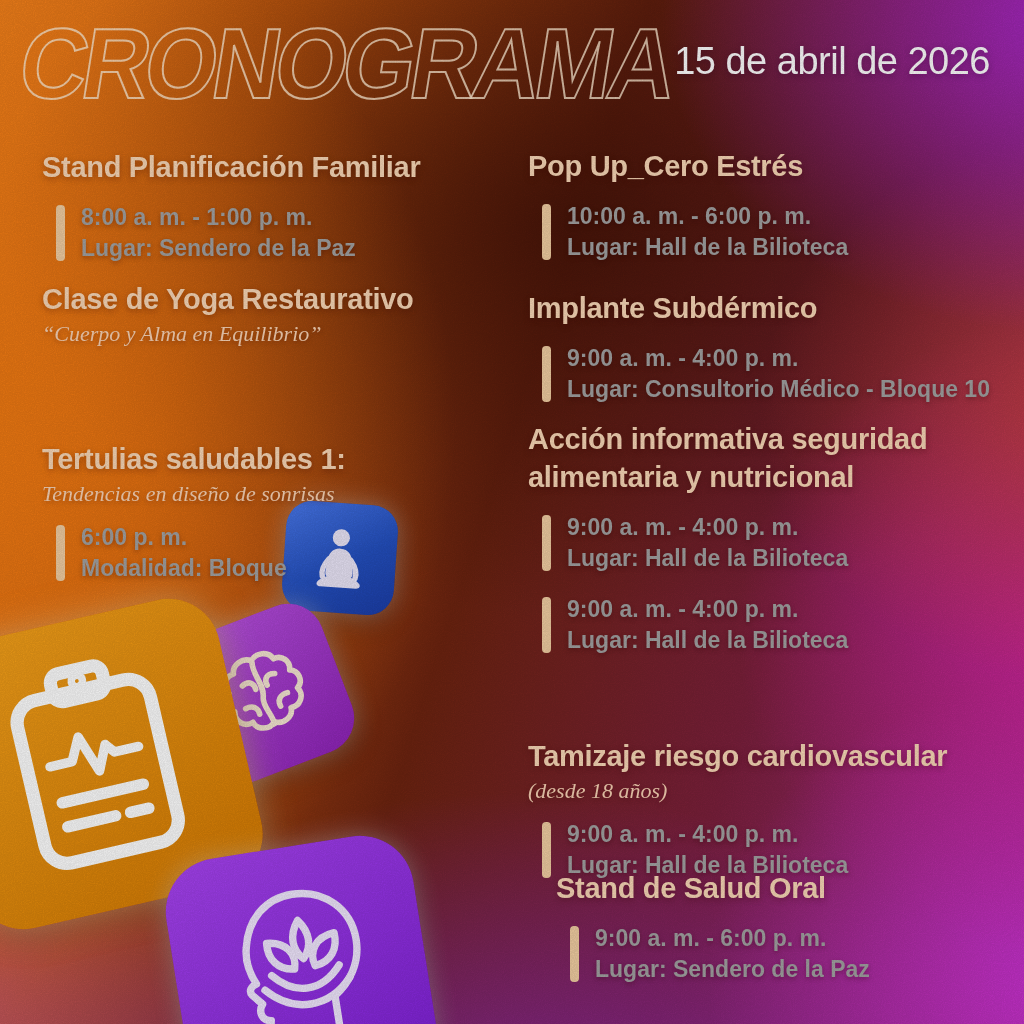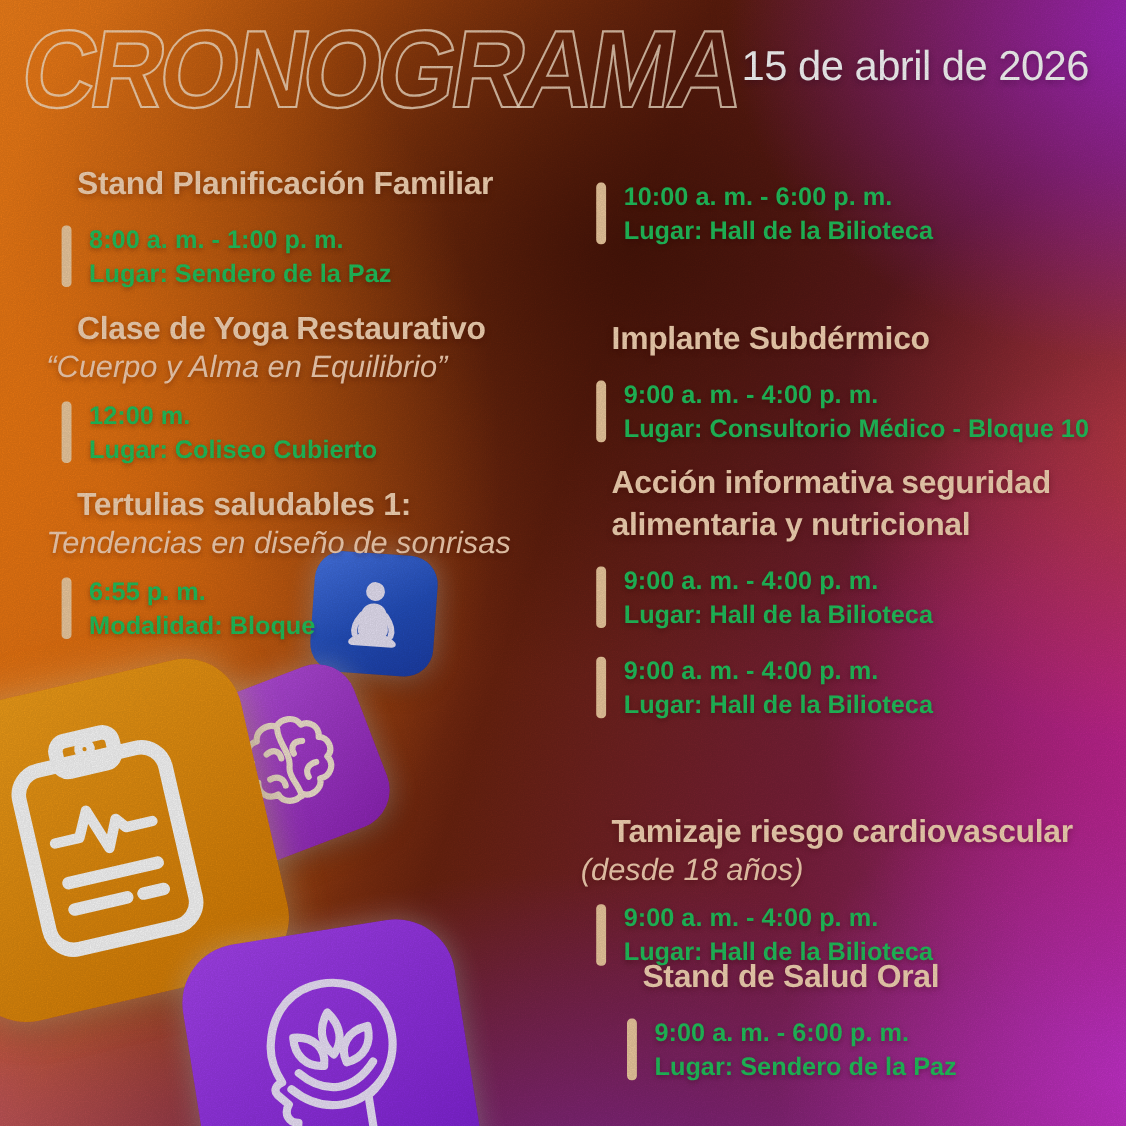--- a/index.html
+++ b/index.html
@@ -34,34 +34,33 @@
     position:absolute; top:40px; right:34px; z-index:3;
     font-size:38px; font-weight:400; color:#ffffff; letter-spacing:-.5px;
     text-shadow:0 2px 6px rgba(40,0,40,.35);
   }
 
   .event { position:absolute; z-index:3; }
   .ev-title {
     font-size:29px; font-weight:700; color:#fbd9b8; line-height:38px;
     letter-spacing:-.3px; white-space:pre-line;
     text-shadow:0 2px 6px rgba(60,10,0,.35);
-    margin-left:28px;
   }
   .ev-subtitle {
-    font-size:28px; font-style:italic; color:#fad4b6; line-height:30px;
-    margin-top:1px; white-space:nowrap; text-shadow:0 2px 5px rgba(60,10,0,.3);
+    font-size:22px; font-style:italic; color:#fad4b6; line-height:30px;
+    margin-top:1px; white-space:nowrap; text-shadow:0 2px 5px rgba(60,10,0,.3);font-family:Liberation Serif, serif;
   }
   .ev-details { display:flex; margin-top:16px; }
   .event.has-sub .ev-details { margin-top:13px; }
   .ev-bar {
     width:9px; border-radius:4px; background:#f3cfa3;
     margin:3px 16px 3px 14px; align-self:stretch;
   }
   .ev-line {
-    font-size:23px; font-weight:700; color:#22c55e; line-height:31px;
+    font-size:23px; font-weight:700; color:#a3a3a3; line-height:31px;
     white-space:nowrap; text-shadow:0 2px 5px rgba(50,5,0,.35);
   }
 
   .tile {
     position:absolute; z-index:2; display:flex; align-items:center; justify-content:center;
     box-shadow:0 0 26px rgba(255,255,255,.35), 0 10px 24px rgba(0,0,0,.25);
   }
   .tile-meditation { left:284px; top:503px; width:112px; height:110px; border-radius:26px;
     transform:rotate(4deg);  background:linear-gradient(150deg,#4a79ec 0%,#2450c0 55%,#1b3da8 100%); }
   .tile-brain      { left:186px; top:616px; width:156px; height:156px; border-radius:36px;
@@ -87,42 +86,36 @@
     <div>
       <div class="ev-line">8:00 a. m. - 1:00 p. m.</div>
       <div class="ev-line">Lugar: Sendero de la Paz</div>
     </div>
   </div>
 </section>
 
 <section class="event has-sub" style="left:42px; top:280px; width:478px">
   <h2 class="ev-title">Clase de Yoga Restaurativo</h2>
   <div class="ev-subtitle">“Cuerpo y Alma en Equilibrio”</div>
-  <div class="ev-details">
-    <div class="ev-bar"></div>
-    <div>
-      <div class="ev-line">12:00 m.</div>
-      <div class="ev-line">Lugar: Coliseo Cubierto</div>
-    </div>
-  </div>
 </section>
 
 <section class="event has-sub" style="left:42px; top:440px; width:478px">
   <h2 class="ev-title">Tertulias saludables 1:</h2>
   <div class="ev-subtitle">Tendencias en diseño de sonrisas</div>
   <div class="ev-details">
     <div class="ev-bar"></div>
     <div>
-      <div class="ev-line">6:55 p. m.</div>
+      <div class="ev-line">6:00 p. m.</div>
       <div class="ev-line">Modalidad: Bloque</div>
     </div>
   </div>
 </section>
 
 <section class="event" style="left:528px; top:147px; width:496px">
+  <h2 class="ev-title">Pop Up_Cero Estrés</h2>
   <div class="ev-details">
     <div class="ev-bar"></div>
     <div>
       <div class="ev-line">10:00 a. m. - 6:00 p. m.</div>
       <div class="ev-line">Lugar: Hall de la Bilioteca</div>
     </div>
   </div>
 </section>
 
 <section class="event" style="left:528px; top:289px; width:496px">

